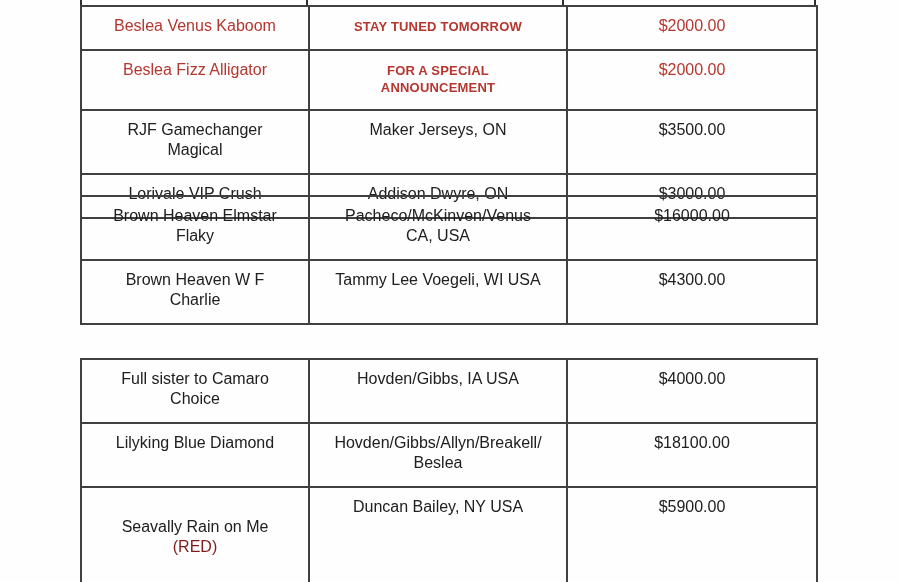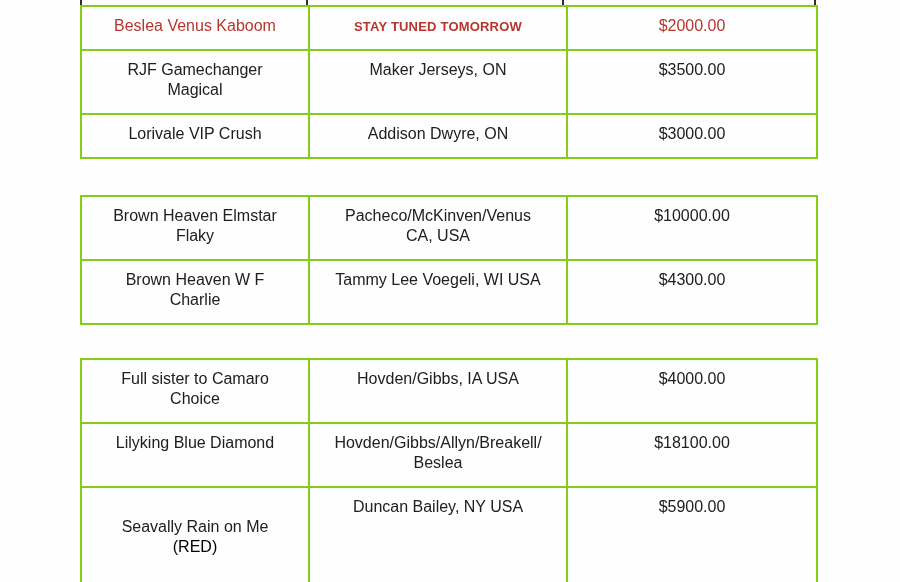--- a/index.html
+++ b/index.html
@@ -31,21 +31,21 @@
     left: 80px;
     width: 736px;
     border-collapse: collapse;
     table-layout: fixed;
   }
   #table-1 { top: 5px; }
   #table-2 { top: 195px; }
   #table-3 { top: 358px; }
 
   td {
-    border: 2px solid #84cc16;
+    border: 2px solid #404040;
     text-align: center;
     vertical-align: top;
     padding: 9px 6px 13px 6px;
     font-size: 16px;
     line-height: 20px;
     white-space: pre-line;
     overflow: hidden;
     box-sizing: border-box;
   }
   col.col-name  { width: 228px; }
@@ -67,21 +67,21 @@
   tr.red-row td { color: #b5362e; }
   td.caps {
     font-weight: bold;
     font-size: 13px;
     line-height: 17px;
     padding-top: 11px;
     letter-spacing: 0.2px;
   }
   .name-suffix {
     display: block;
-    color: #000000;
+    color: #7f1d1d;
   }
 </style>
 </head>
 <body>
 
 <div id="page">
 
   <div id="top-sliver">
     <div class="sliver-cell c1"></div>
     <div class="sliver-cell c2"></div>
@@ -91,20 +91,26 @@
   <table id="table-1" class="sale-table">
     <colgroup>
         <col class="col-name">
         <col class="col-buyer">
         <col class="col-price">
       </colgroup>
     <tbody>
         <tr class="r1 red-row">
       <td>Beslea Venus Kaboom</td>
       <td class="caps">STAY TUNED TOMORROW</td>
+      <td>$2000.00</td>
+    </tr>
+    <tr class="r2 red-row">
+      <td>Beslea Fizz Alligator</td>
+      <td class="caps">FOR A SPECIAL
+ANNOUNCEMENT</td>
       <td>$2000.00</td>
     </tr>
     <tr class="r3">
       <td>RJF Gamechanger
 Magical</td>
       <td>Maker Jerseys, ON</td>
       <td>$3500.00</td>
     </tr>
     <tr class="r4">
       <td>Lorivale VIP Crush</td>
@@ -119,21 +125,21 @@
         <col class="col-name">
         <col class="col-buyer">
         <col class="col-price">
       </colgroup>
     <tbody>
         <tr class="r1">
       <td>Brown Heaven Elmstar
 Flaky</td>
       <td>Pacheco/McKinven/Venus
 CA, USA</td>
-      <td>$10000.00</td>
+      <td>$16000.00</td>
     </tr>
     <tr class="r2">
       <td>Brown Heaven W F
 Charlie</td>
       <td>Tammy Lee Voegeli, WI USA</td>
       <td>$4300.00</td>
     </tr>
   </tbody>
     </table>
 

